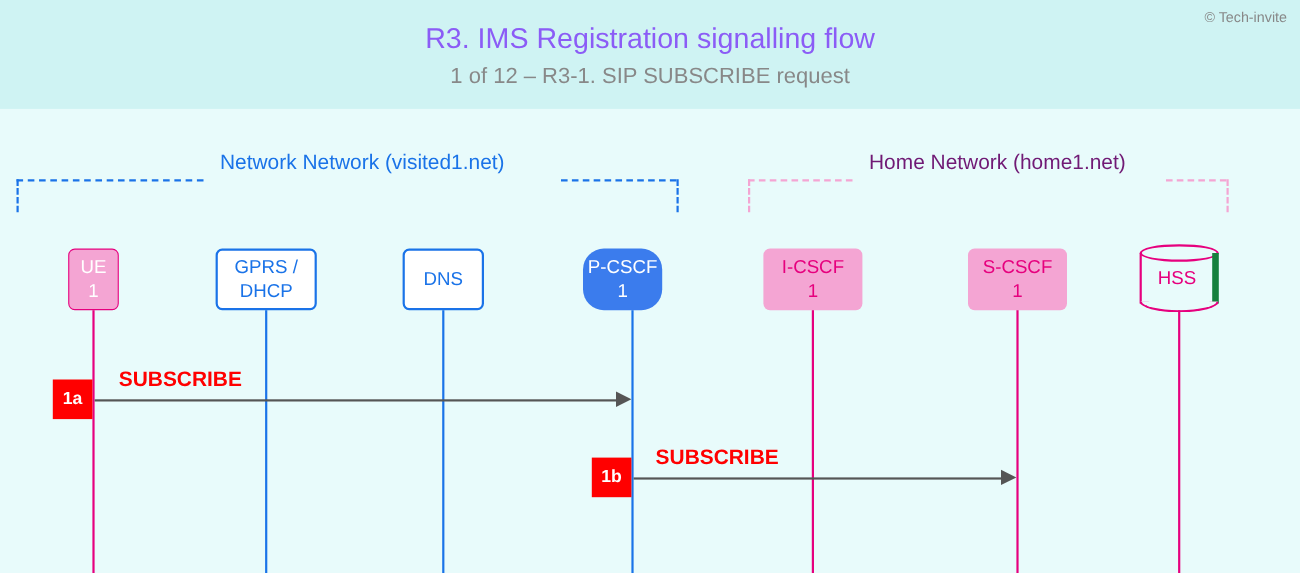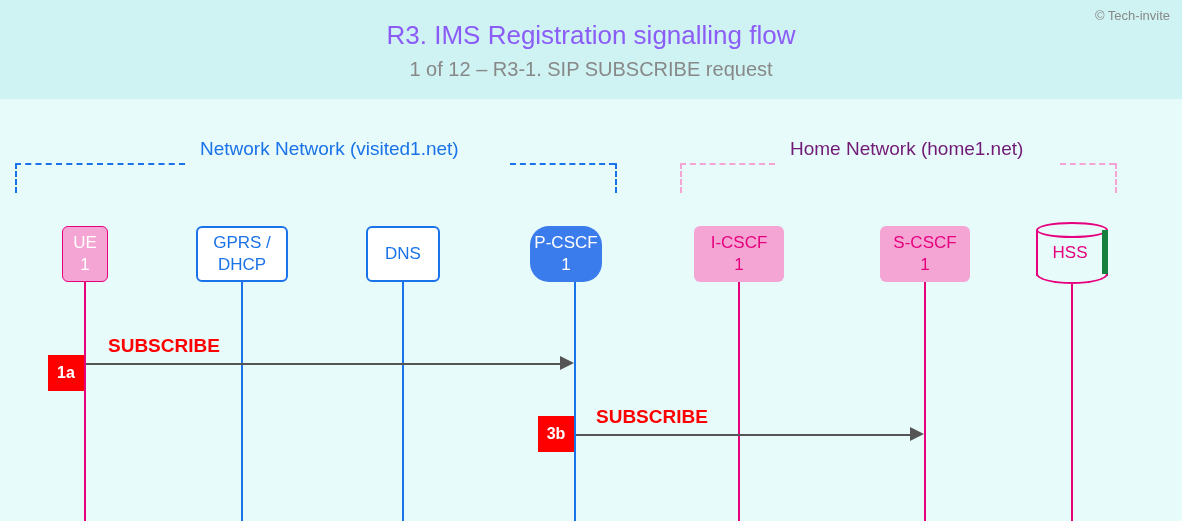--- a/index.html
+++ b/index.html
@@ -192,21 +192,21 @@
 </div>
 
 <div class="lifeline" style="left:84px; border-color:#e6007e;"></div>
 <div class="lifeline" style="left:241px; border-color:#1a73e8;"></div>
 <div class="lifeline" style="left:402px; border-color:#1a73e8;"></div>
 <div class="lifeline" style="left:574px; border-color:#1a73e8;"></div>
 <div class="lifeline" style="left:738px; border-color:#e6007e;"></div>
 <div class="lifeline" style="left:924px; border-color:#e6007e;"></div>
 <div class="lifeline" style="left:1071px; border-color:#e6007e;"></div>
 
-<div class="msg-box" style="top:355px; left:48px;">1a</div>
+<div class="msg-box" style="top:345px; left:48px;">1a</div>
 <div class="msg-label" style="top:335px; left:108px;">SUBSCRIBE</div>
 <div class="arrow-line" style="top:363px; left:86px; width:476px;"></div>
 <div class="arrow-head" style="top:356px; left:560px;"></div>
 
-<div class="msg-box" style="top:416px; left:538px;">3b</div>
+<div class="msg-box" style="top:416px; left:538px;">1b</div>
 <div class="msg-label" style="top:406px; left:596px;">SUBSCRIBE</div>
 <div class="arrow-line" style="top:434px; left:576px; width:336px;"></div>
 <div class="arrow-head" style="top:427px; left:910px;"></div>
 
 </body></html>

